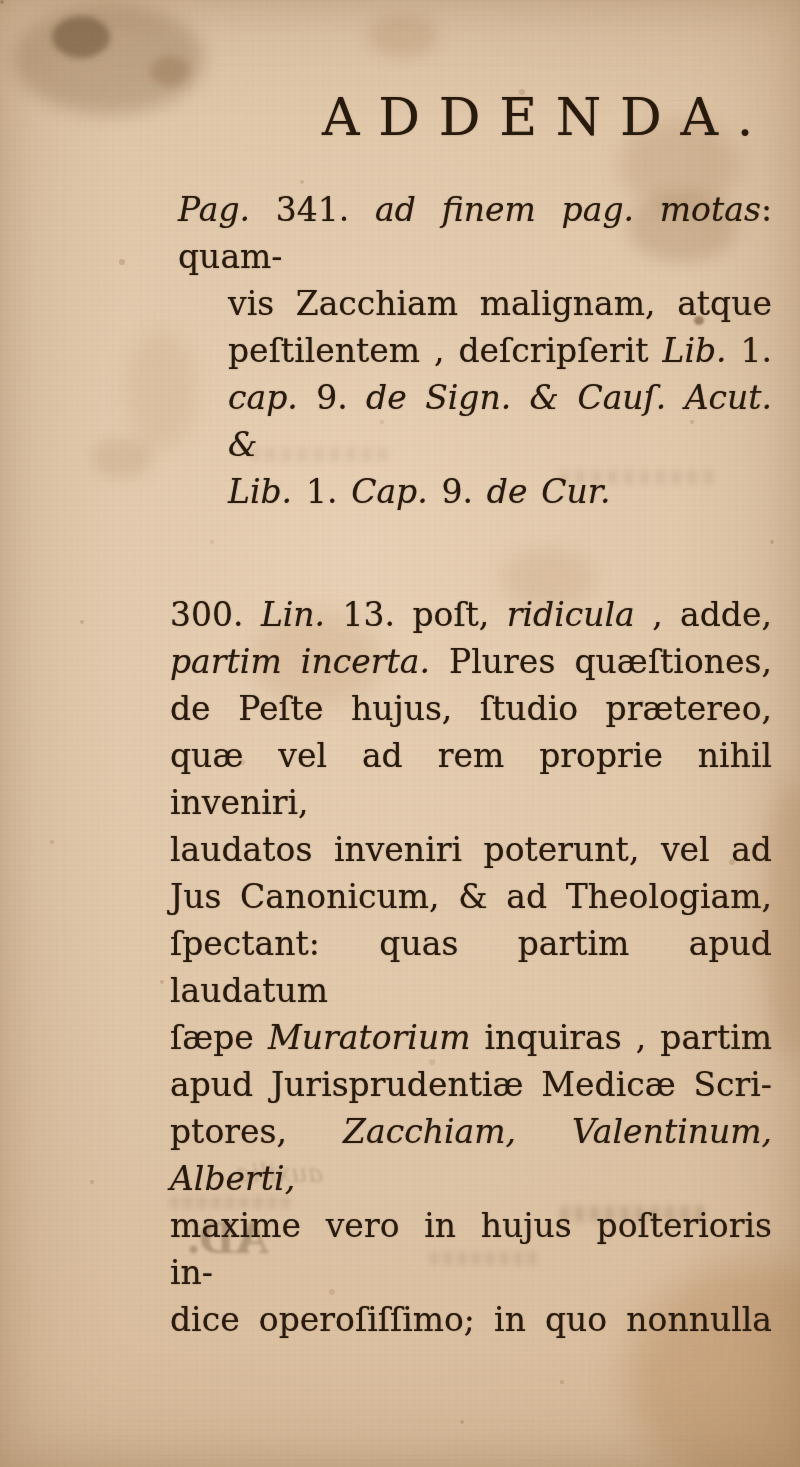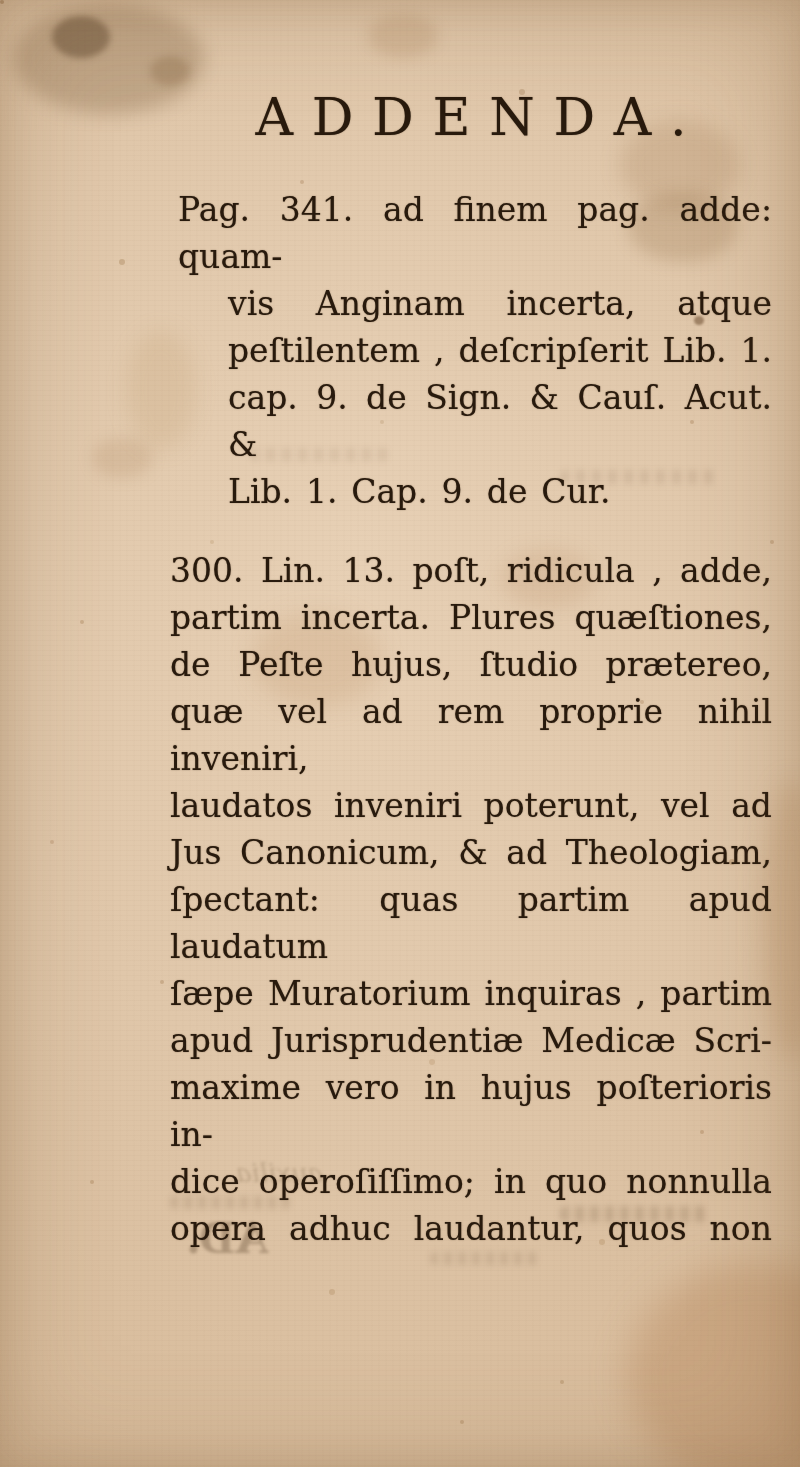--- a/index.html
+++ b/index.html
@@ -69,33 +69,33 @@
   .gb3{left:430px;top:1252px;width:110px;height:13px;
        background:repeating-linear-gradient(90deg, rgba(100,72,46,.14) 0 8px, rgba(0,0,0,0) 8px 14px);border-radius:6px;}
   .gb4{left:560px;top:470px;width:160px;height:14px;
        background:repeating-linear-gradient(90deg, rgba(105,76,50,.12) 0 9px, rgba(0,0,0,0) 9px 16px);border-radius:6px;}
   .gb5{left:250px;top:448px;width:140px;height:13px;
        background:repeating-linear-gradient(90deg, rgba(105,76,50,.10) 0 9px, rgba(0,0,0,0) 9px 16px);border-radius:6px;}
   
   .ink{color:#281a0d;text-shadow:0 0 1.3px rgba(55,35,15,.55);}
   .title{
     position:absolute;left:170px;top:88px;width:602px;
-    text-align:center;font-size:52px;line-height:58px;
+    text-align:right;font-size:52px;line-height:58px;
     letter-spacing:.36em;text-indent:.36em;white-space:nowrap;
   }
   .text-block{
     position:absolute;left:170px;top:186px;width:602px;
     font-size:33px;line-height:47px;
   }
   .line{word-spacing:.10em;white-space:nowrap;}
   .line.just{white-space:normal;text-align:justify;text-align-last:justify;}
   .para.hang .line{margin-left:58px;}
   .para.hang .line:first-child{margin-left:8px;}
-  .para + .para{margin-top:32px;}
-  .it{}
+  .para + .para{margin-top:76px;}
+  .it{font-style:italic;}
 </style>
 </head>
 <body>
 
 <div class="paper">
   <div class="texture"></div>
 
   <div class="stain st1"></div>
   <div class="stain st1b"></div>
   <div class="stain st1c"></div>
@@ -115,37 +115,37 @@
   <div class="ghost ghost-aux">auxilia</div>
   <div class="ghostblob gb1"></div>
   <div class="ghostblob gb2"></div>
   <div class="ghostblob gb3"></div>
   <div class="ghostblob gb4"></div>
   <div class="ghostblob gb5"></div>
 
   <div class="title ink">ADDENDA.</div>
   <div class="text-block ink" id="text-block">
       <div class="para hang">
-        <div class="line just"><span class="it">Pag.</span><span> 341. </span><span class="it">ad finem pag. adde</span><span>: quam-</span></div>
-        <div class="line just"><span>vis Anginam incerta, atque</span></div>
+        <div class="line just"><span class="it">Pag.</span><span> 341. </span><span class="it">ad finem pag. motas</span><span>: quam-</span></div>
+        <div class="line just"><span>vis Zacchiam malignam, atque</span></div>
         <div class="line just"><span>peſtilentem , deſcripſerit </span><span class="it">Lib.</span><span> 1.</span></div>
         <div class="line just"><span class="it">cap.</span><span> 9. </span><span class="it">de Sign. &amp; Cauſ. Acut. &amp;</span></div>
         <div class="line"><span class="it">Lib.</span><span> 1. </span><span class="it">Cap.</span><span> 9. </span><span class="it">de Cur.</span></div>
       </div>
       <div class="para">
         <div class="line just"><span>300. </span><span class="it">Lin.</span><span> 13. poſt, </span><span class="it">ridicula</span><span> , adde,</span></div>
         <div class="line just"><span class="it">partim incerta.</span><span>  Plures quæſtiones,</span></div>
         <div class="line just"><span>de Peſte hujus, ſtudio prætereo,</span></div>
         <div class="line just"><span>quæ vel ad rem proprie nihil inveniri,</span></div>
         <div class="line just"><span>laudatos inveniri poterunt, vel ad</span></div>
         <div class="line just"><span>Jus Canonicum, &amp; ad Theologiam,</span></div>
         <div class="line just"><span>ſpectant: quas partim apud laudatum</span></div>
         <div class="line just"><span>ſæpe </span><span class="it">Muratorium</span><span> inquiras , partim</span></div>
         <div class="line just"><span>apud Jurisprudentiæ Medicæ Scri-</span></div>
+        <div class="line just"><span>ptores, </span><span class="it">Zacchiam, Valentinum, Alberti,</span></div>
         <div class="line just"><span>maxime vero in hujus poſterioris in-</span></div>
         <div class="line just"><span>dice operoſiſſimo; in quo nonnulla</span></div>
-        <div class="line just"><span>opera adhuc laudantur, quos non</span></div>
         <div class="line"></div>
       </div>
     </div>
 
   <div class="vignette"></div>
 </div>
 
 </body></html>

